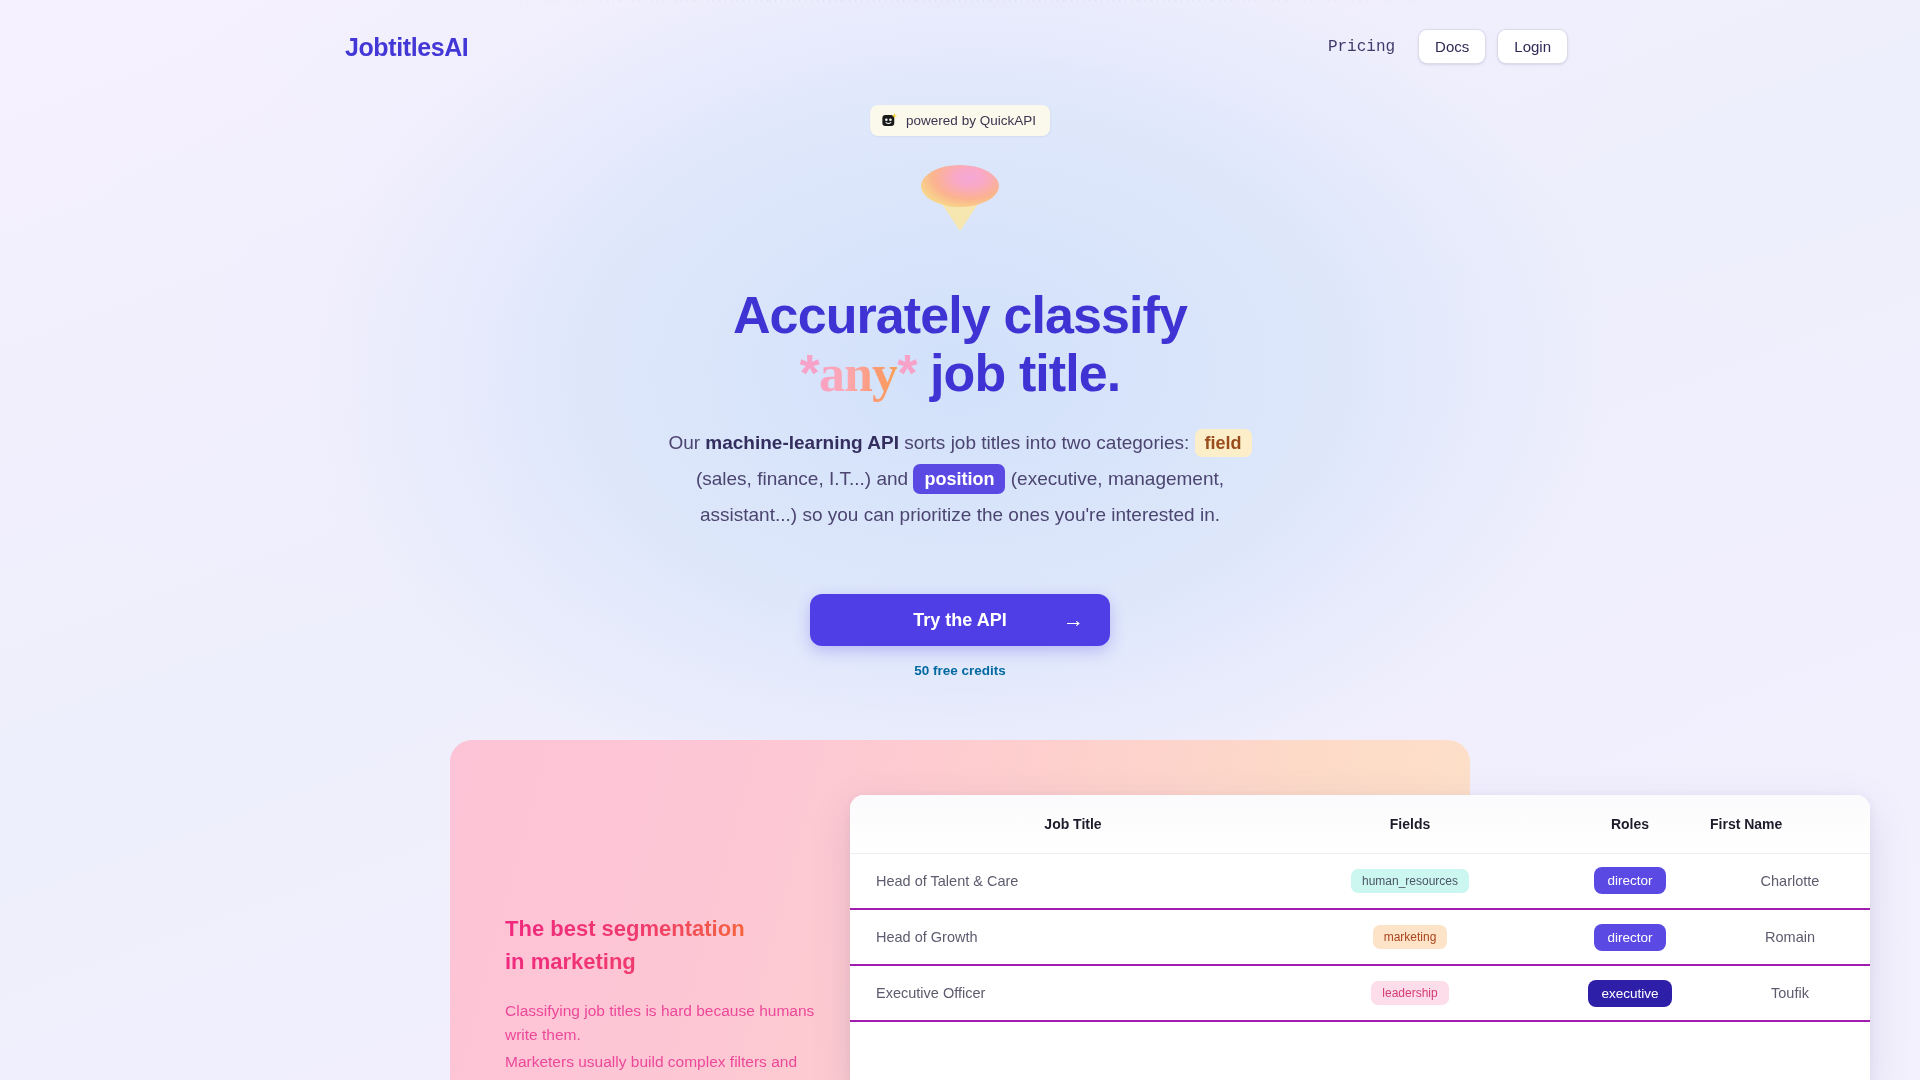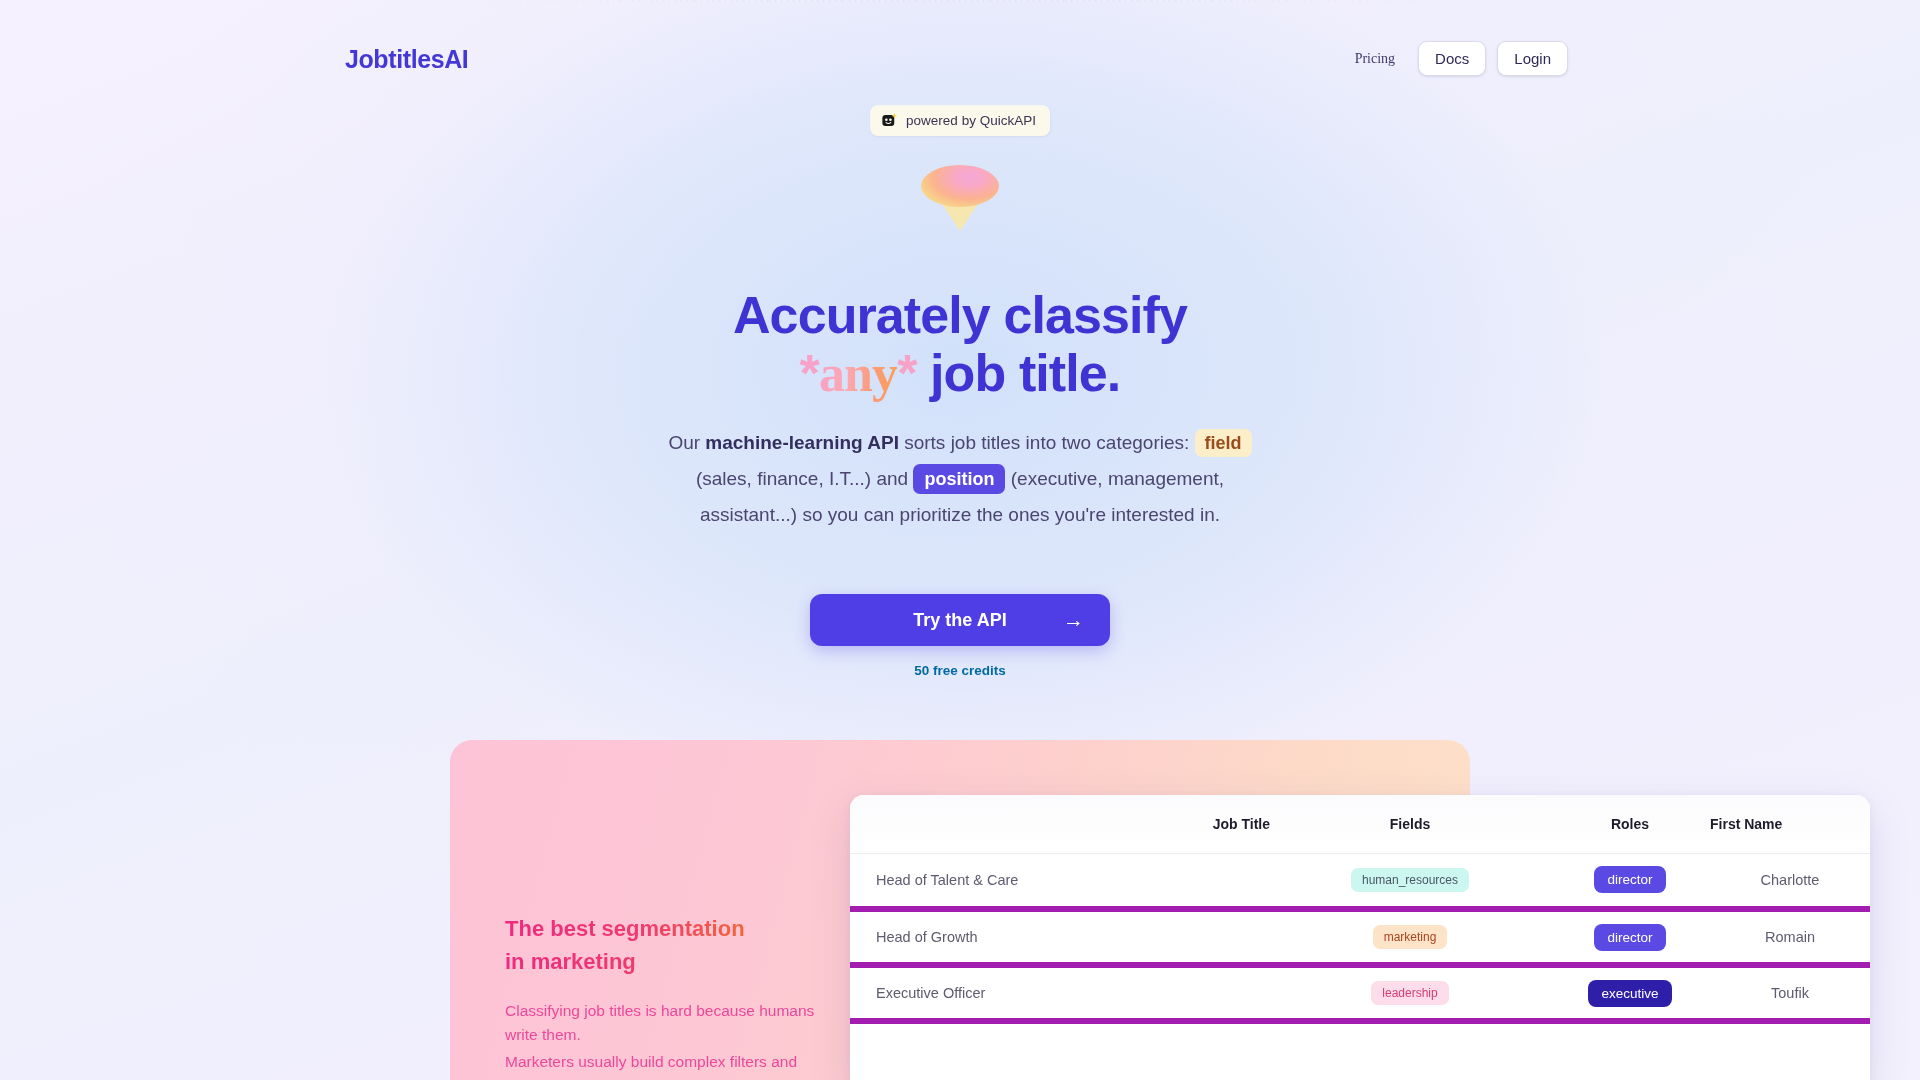--- a/index.html
+++ b/index.html
@@ -25,32 +25,32 @@
     background-size: 74px 2px, 2px 74px;
     background-position: 29px 0, 0 26px;
     background-repeat: repeat-x, repeat-y;
     -webkit-mask-image: radial-gradient(ellipse 820px 520px at 50% 40%, rgba(0,0,0,0.95) 0%, rgba(0,0,0,0.6) 55%, rgba(0,0,0,0) 88%);
     mask-image: radial-gradient(ellipse 820px 520px at 50% 40%, rgba(0,0,0,0.95) 0%, rgba(0,0,0,0.6) 55%, rgba(0,0,0,0) 88%);
     pointer-events:none;
   }
 
   
   header {
-    position:absolute; left:0; top:12px; width:1920px; height:86px;
+    position:absolute; left:0; top:0; width:1920px; height:86px;
     display:flex; align-items:center; z-index:20;padding-left:31px;
   }
   .logo {
     position:absolute; left:345px; top:33px;
     font-size:25px; font-weight:bold; color:#4338d6;
     letter-spacing:-0.4px;
   }
   .nav { position:absolute; right:352px; top:29px; display:flex; align-items:center; gap:11px; }
   .nav-link {
-    font-size:14px; color:#403a6b; padding:8px 12px; cursor:pointer;
-    background:transparent; border:none; font-family:Liberation Serif, serif;
+    font-size:16px; color:#403a6b; padding:8px 12px; cursor:pointer;
+    background:transparent; border:none; font-family:Liberation Mono, monospace;
   }
   .nav-btn {
     font-size:15px; color:#2f2a55; background:#fff;
     border:1px solid rgba(190,190,215,0.55); border-radius:9px;
     padding:8px 16px; cursor:pointer; font-family:inherit;
     box-shadow:0 1px 3px rgba(80,80,130,0.10), 0 1px 1px rgba(80,80,130,0.05);
   }
 
   
   .hero { position:absolute; left:0; top:0; width:1920px; z-index:10; }
@@ -153,27 +153,27 @@
     box-shadow:0 14px 42px rgba(90,80,140,0.16), 0 2px 8px rgba(90,80,140,0.07);
     overflow:hidden;
   }
   table { width:100%; border-collapse:collapse; table-layout:fixed; }
   thead th {
     font-size:14px; font-weight:bold; color:#1c1c2b;
     height:58px; vertical-align:middle;
     background:linear-gradient(180deg,#fbfbfd 0%, #ffffff 100%);
     border-bottom:1px solid #eeedf4;
   }
-  thead th:nth-child(1){ width:420px; text-align:right; padding-left:26px; }
+  thead th:nth-child(1){ width:420px; text-align:center; padding-left:26px; }
   thead th:nth-child(2){ width:280px; text-align:center; }
   thead th:nth-child(3){ width:160px; text-align:center; }
   thead th:nth-child(4){ width:160px; text-align:left; }
   tbody td {
     height:56px; font-size:14.5px; color:#5c5c6e;
-    border-bottom:6px solid #a21caf; vertical-align:middle;
+    border-bottom:2px solid #a21caf; vertical-align:middle;
   }
   tbody td:nth-child(1){ text-align:left; padding-left:26px; }
   tbody td:nth-child(2),
   tbody td:nth-child(3),
   tbody td:nth-child(4){ text-align:center; }
   .tag { display:inline-block; border-radius:7px; padding:5px 11px; font-size:12px; }
   .badge-role {
     display:inline-block; border-radius:8px; padding:6px 13px;
     font-size:13.5px; color:#fff;
   }

